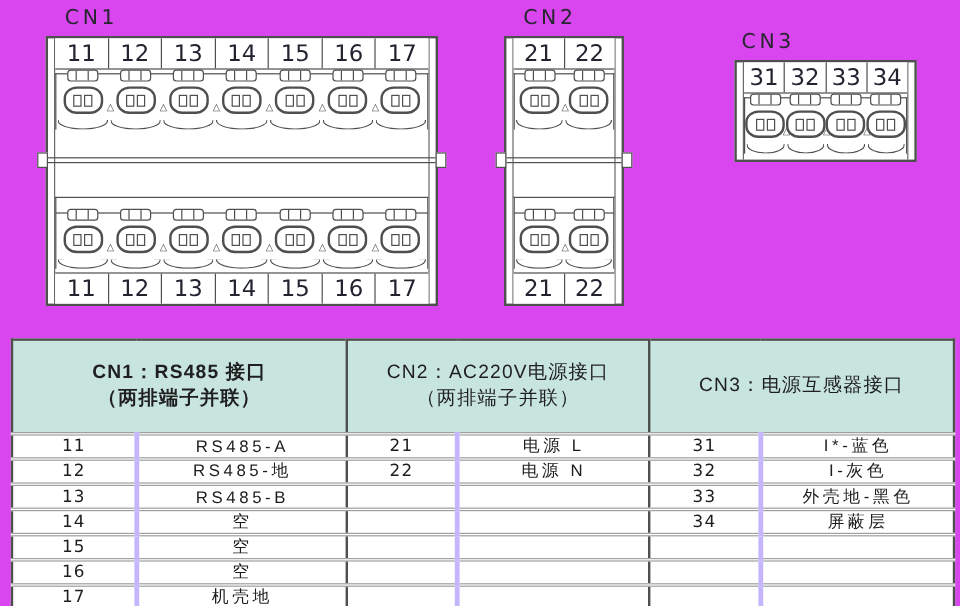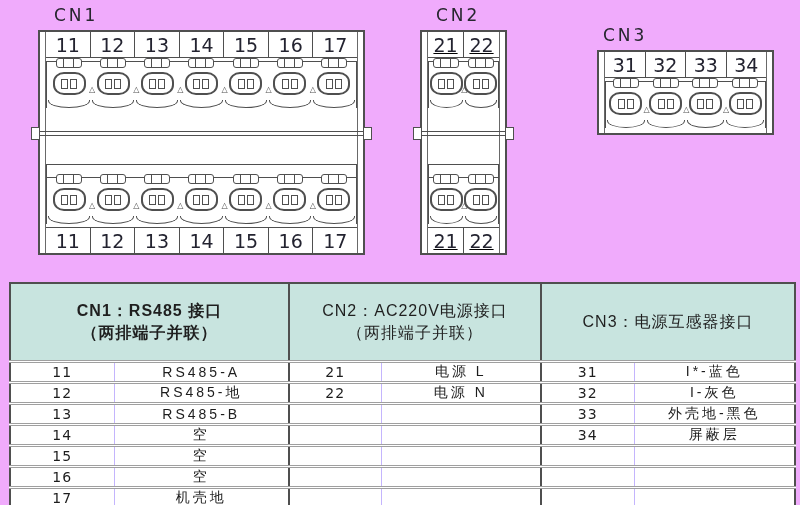--- a/index.html
+++ b/index.html
@@ -2,29 +2,29 @@
 <html><head>
 <meta charset="utf-8">
 <style>
   :root{
     --line:#4f4f4f;
     --teal:#c8e4df;
     --digit:#232330;
   }
   html,body{margin:0;padding:0;background:#fff;}
   .stage{
-    position:relative;width:800px;height:505px;background:#f0abfc;overflow:hidden;
+    position:relative;width:800px;height:505px;background:#d946ef;overflow:hidden;
     font-family:"Liberation Sans",sans-serif;
   }
   
   .diagram{position:absolute;left:0;top:0;width:800px;height:272px;}
   .connector{position:absolute;}
   .connector.cn1{left:38px;top:30px;width:327px;}
-  .connector.cn2{left:420px;top:30px;width:87px;text-decoration:underline;}
-  .connector.cn3{left:597px;top:50px;width:177px;}
+  .connector.cn2{left:420px;top:30px;width:100px;}
+  .connector.cn3{left:612px;top:50px;width:152px;}
   .conn-label{
     position:absolute;top:-25px;left:16px;font-size:17px;letter-spacing:3px;
     color:#26262e;font-family:"DejaVu Sans","Liberation Sans",sans-serif;
   }
   .connector.cn3 .conn-label{left:6px;}
   .frame{position:relative;border:2px solid var(--line);background:#fff;}
   .frame::before,.frame::after{
     content:"";position:absolute;top:0;bottom:0;width:1px;background:var(--line);opacity:.85;
   }
   .frame::before{left:5px;}
@@ -92,21 +92,21 @@
     letter-spacing:1px;border-left:2px solid var(--line);vertical-align:middle;padding:0;
   }
   .pin-table th:first-child{border-left:none;font-weight:bold;}
   .pin-table th .t1{line-height:22px;}
   .pin-table th .t2{line-height:22px;}
   .pin-table td{
     height:19px;padding:0;font-size:14px;color:#1d1d1d;text-align:center;
     border-top:3px double #9f9f9f;white-space:nowrap;overflow:hidden;
   }
   .pin-table td.sec{border-left:2px solid var(--line);}
-  .pin-table td.desc{border-left:1px solid #c4b5fd;letter-spacing:3px;}
+  .pin-table td.desc{border-left:4px solid #c4b5fd;letter-spacing:3px;}
   .pin-table td.num{letter-spacing:1px;font-family:"DejaVu Sans","Liberation Sans",sans-serif;}
 </style>
 </head>
 <body>
 
 <div class="stage">
 
   <div class="diagram">
     <section class="connector cn1">
       <div class="conn-label">CN1</div>

